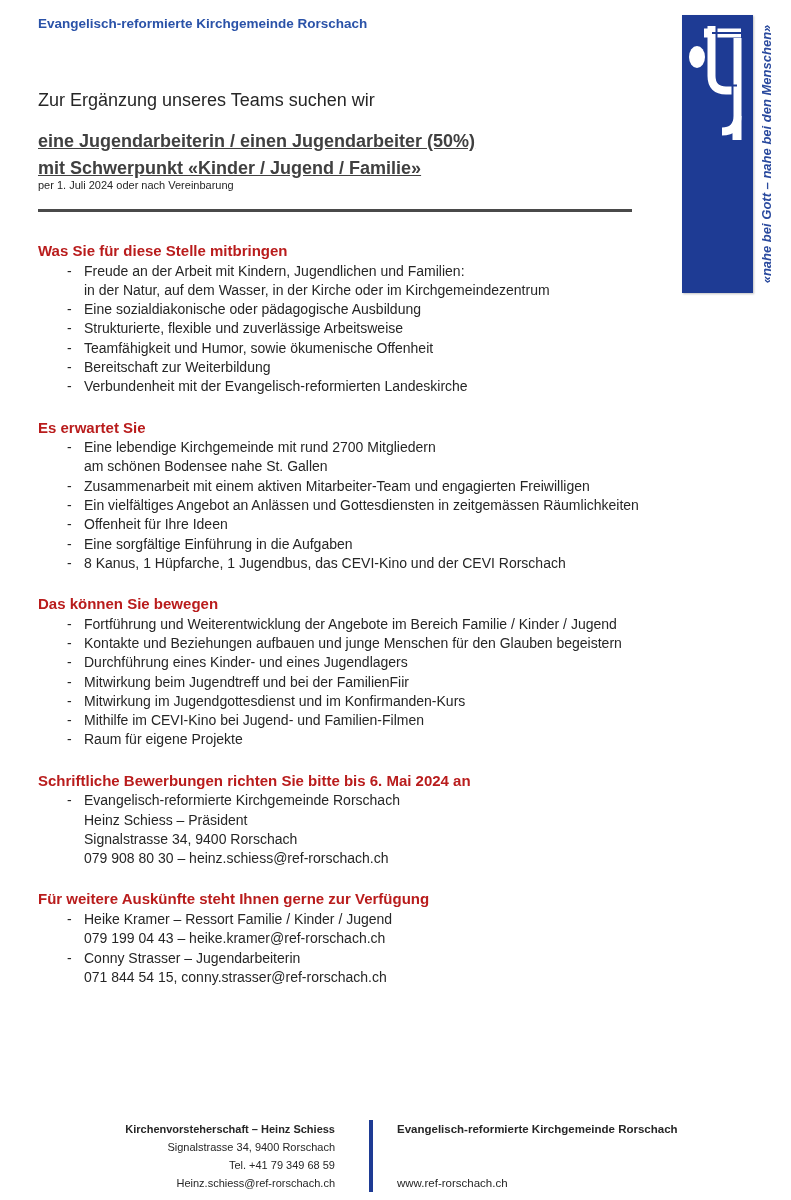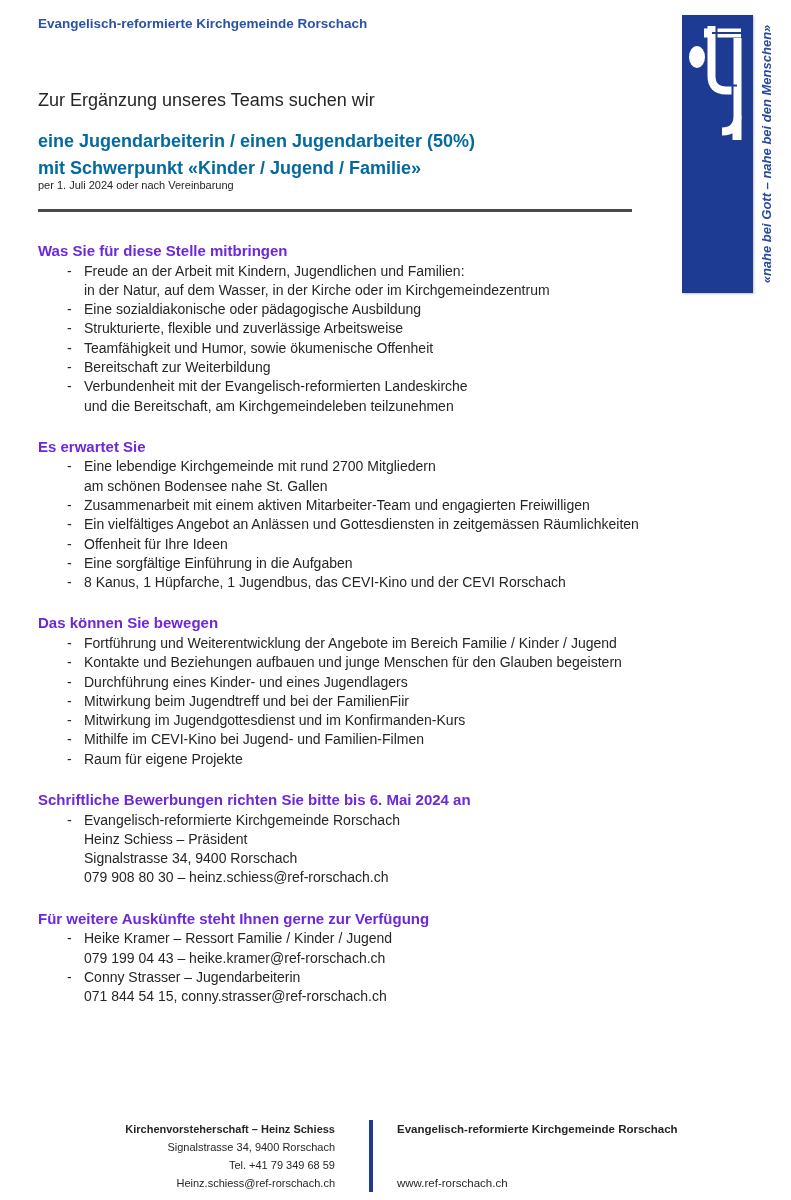--- a/index.html
+++ b/index.html
@@ -51,22 +51,23 @@
     left: 38px; top: 90px;
     font-size: 18px;
     white-space: nowrap;
   }
   .job-title {
     position: absolute;
     left: 38px; top: 128px;
     font-size: 18px;
     font-weight: bold;
     line-height: 27px;
-    color: #0369a1;
-    white-space: nowrap;
+    color: #404040;
+    white-space: nowrap;
+    text-decoration: underline;
   }
   .start-note {
     position: absolute;
     left: 38px; top: 179px;
     font-size: 11px;
     white-space: nowrap;
   }
   .rule {
     position: absolute;
     left: 38px; top: 209px;
@@ -77,21 +78,21 @@
   .sections {
     position: absolute;
     left: 38px; top: 240px;
     width: 700px;
   }
   .section { margin-bottom: 20px; }
   .section-heading {
     font-size: 15px;
     font-weight: bold;
     line-height: 21.5px;
-    color: #6d28d9;
+    color: #b91c1c;
     white-space: nowrap;
   }
   .bullet-item { display: flex; align-items: flex-start; }
   .bullet-dash {
     width: 46px;
     padding-left: 29px;
     font-size: 14px;
     line-height: 19.3px;
     flex: 0 0 46px;
   }
@@ -202,21 +203,20 @@
     <span class="bullet-dash">-</span>
     <div class="bullet-lines">
               <div class="bullet-line">Bereitschaft zur Weiterbildung</div>
             </div>
   </div>
 
   <div class="bullet-item">
     <span class="bullet-dash">-</span>
     <div class="bullet-lines">
               <div class="bullet-line">Verbundenheit mit der Evangelisch-reformierten Landeskirche</div>
-              <div class="bullet-line">und die Bereitschaft, am Kirchgemeindeleben teilzunehmen</div>
             </div>
   </div>
 </div>
   </div>
 
   <div class="section">
     <div class="section-heading">Es erwartet Sie</div>
     <div class="section-list">
   <div class="bullet-item">
     <span class="bullet-dash">-</span>

